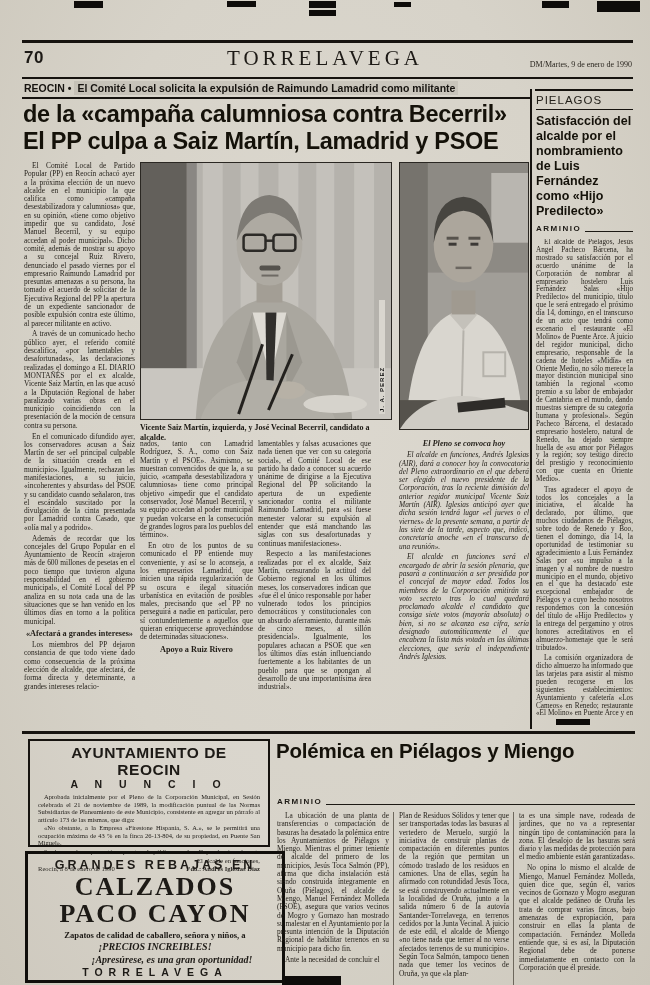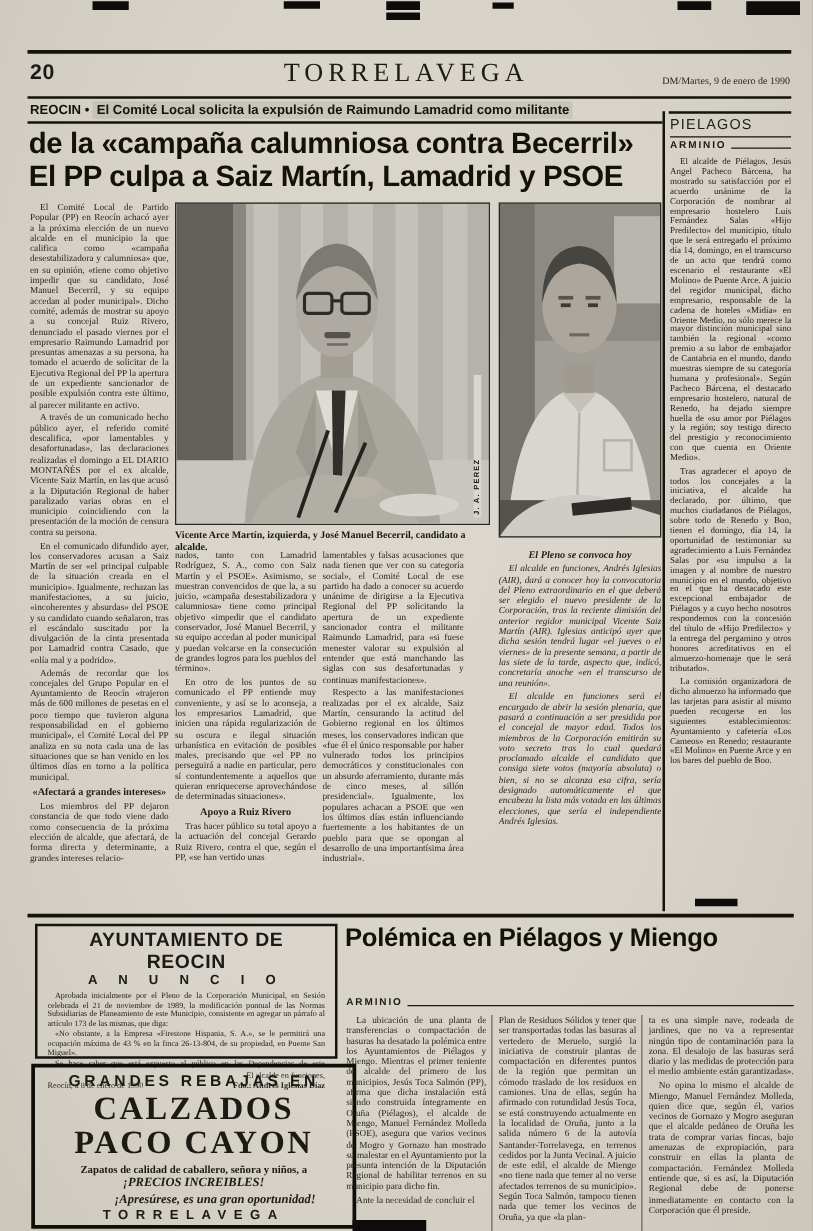--- a/index.html
+++ b/index.html
@@ -68,21 +68,21 @@
   <div class="abs mark" style="left:309px;top:10px;width:27px;height:6px;"></div>
   <div class="abs mark" style="left:394px;top:2px;width:17px;height:5px;"></div>
   <div class="abs mark" style="left:542px;top:1px;width:27px;height:7px;"></div>
   <div class="abs mark" style="left:597px;top:1px;width:43px;height:11px;"></div>
   <div class="abs mark" style="left:282px;top:976px;width:59px;height:9px;"></div>
   <div class="abs mark" style="left:556px;top:719px;width:34px;height:6px;"></div>
 
   <div class="abs rule" style="left:22px;top:40px;width:611px;height:3px;"></div>
   <div class="abs rule" style="left:22px;top:77px;width:611px;height:1.5px;"></div>
 
-  <div class="abs pageno" style="left:24px;top:49px;">20</div>
+  <div class="abs pageno" style="left:24px;top:49px;">70</div>
   <div class="abs masthead" style="left:0;top:46px;">TORRELAVEGA</div>
   <div class="abs edition" style="right:18px;top:60px;width:180px;">DM/Martes, 9 de enero de 1990</div>
 
   <div class="abs kicker" style="left:24px;top:82px;">
     <span>REOCIN</span>
     <span>•</span>
     <span class="band">El Comité Local solicita la expulsión de Raimundo Lamadrid como militante</span>
   </div>
   <div class="abs rule" style="left:22px;top:97px;width:508px;height:2px;"></div>
 
@@ -96,21 +96,20 @@
       <p>A través de un comunicado hecho público ayer, el referido comité descalifica, «por lamentables y desafortunadas», las declaraciones realizadas el domingo a EL DIARIO MONTAÑÉS por el ex alcalde, Vicente Saiz Martín, en las que acusó a la Diputación Regional de haber paralizado varias obras en el municipio coincidiendo con la presentación de la moción de censura contra su persona.</p>
       <p>En el comunicado difundido ayer, los conservadores acusan a Saiz Martín de ser «el principal culpable de la situación creada en el municipio». Igualmente, rechazan las manifestaciones, a su juicio, «incoherentes y absurdas» del PSOE y su candidato cuando señalaron, tras el escándalo suscitado por la divulgación de la cinta presentada por Lamadrid contra Casado, que «olía mal y a podrido».</p>
       <p>Además de recordar que los concejales del Grupo Popular en el Ayuntamiento de Reocín «trajeron más de 600 millones de pesetas en el poco tiempo que tuvieron alguna responsabilidad en el gobierno municipal», el Comité Local del PP analiza en su nota cada una de las situaciones que se han venido en los últimos días en torno a la política municipal.</p>
       <p class="subhead">«Afectará a grandes intereses»</p>
       <p>Los miembros del PP dejaron constancia de que todo viene dado como consecuencia de la próxima elección de alcalde, que afectará, de forma directa y determinante, a grandes intereses relacio-</p>
     </div>
   <div class="abs col" style="left:140px;top:440px;width:113px;height:291px;">
       <p class="cont">nados, tanto con Lamadrid Rodríguez, S. A., como con Saiz Martín y el PSOE». Asimismo, se muestran convencidos de que la, a su juicio, «campaña desestabilizadora y calumniosa» tiene como principal objetivo «impedir que el candidato conservador, José Manuel Becerril, y su equipo accedan al poder municipal y puedan volcarse en la consecución de grandes logros para los pueblos del término».</p>
       <p>En otro de los puntos de su comunicado el PP entiende muy conveniente, y así se lo aconseja, a los empresarios Lamadrid, que inicien una rápida regularización de su oscura e ilegal situación urbanística en evitación de posibles males, precisando que «el PP no perseguirá a nadie en particular, pero sí contundentemente a aquellos que quieran enriquecerse aprovechándose de determinadas situaciones».</p>
       <p class="subhead">Apoyo a Ruiz Rivero</p>
-      <p>Tras hacer público su total apoyo a la actuación del concejal Gerardo Ruiz Rivero, contra el que, según el PP, «se han vertido unas</p>
     </div>
   <div class="abs col" style="left:258px;top:440px;width:113px;height:291px;">
       <p class="cont">lamentables y falsas acusaciones que nada tienen que ver con su categoría social», el Comité Local de ese partido ha dado a conocer su acuerdo unánime de dirigirse a la Ejecutiva Regional del PP solicitando la apertura de un expediente sancionador contra el militante Raimundo Lamadrid, para «si fuese menester valorar su expulsión al entender que está manchando las siglas con sus desafortunadas y continuas manifestaciones».</p>
       <p>Respecto a las manifestaciones realizadas por el ex alcalde, Saiz Martín, censurando la actitud del Gobierno regional en los últimos meses, los conservadores indican que «fue él el único responsable por haber vulnerado todos los principios democráticos y constitucionales con un absurdo aferramiento, durante más de cinco meses, al sillón presidencial». Igualmente, los populares achacan a PSOE que «en los últimos días están influenciando fuertemente a los habitantes de un pueblo para que se opongan al desarrollo de una importantísima área industrial».</p>
     </div>
   <div class="abs col" style="left:399px;top:436px;width:130px;height:295px;font-style:italic;">
       <p class="subhead">El Pleno se convoca hoy</p>
       <p>El alcalde en funciones, Andrés Iglesias (AIR), dará a conocer hoy la convocatoria del Pleno extraordinario en el que deberá ser elegido el nuevo presidente de la Corporación, tras la reciente dimisión del anterior regidor municipal Vicente Saiz Martín (AIR). Iglesias anticipó ayer que dicha sesión tendrá lugar «el jueves o el viernes» de la presente semana, a partir de las siete de la tarde, aspecto que, indicó, concretaría anoche «en el transcurso de una reunión».</p>
       <p>El alcalde en funciones será el encargado de abrir la sesión plenaria, que pasará a continuación a ser presidida por el concejal de mayor edad. Todos los miembros de la Corporación emitirán su voto secreto tras lo cual quedará proclamado alcalde el candidato que consiga siete votos (mayoría absoluta) o bien, si no se alcanza esa cifra, sería designado automáticamente el que encabeza la lista más votada en las últimas elecciones, que sería el independiente Andrés Iglesias.</p>
     </div>
@@ -169,28 +168,29 @@
       <rect x="69" y="74" width="12" height="3" fill="#57534d"></rect>
       <rect x="49" y="80" width="8" height="3" fill="#3c3936"></rect>
       <rect x="71" y="80" width="8" height="3" fill="#3c3936"></rect>
       <rect x="56" y="104" width="16" height="2.5" fill="#6b6660"></rect>
       <rect y="238" width="129" height="29" fill="#55524c"></rect>
       <path d="M0,267 C20,235 60,228 90,238 L129,250 L129,267 Z" fill="#cfccc5"></path>
       <rect x="58" y="238" width="48" height="10" fill="#2e2c29" transform="rotate(-6 82 243)"></rect>
     </svg>
   </div>
 
-  <div class="abs caption" style="left:140px;top:423px;width:252px;">Vicente Arce Martín, izquierda, y José Manuel Becerril, candidato a alcalde.</div>
+  <div class="abs caption" style="left:140px;top:423px;width:252px;">Vicente Saiz Martín, izquierda, y José Vecinal Becerril, candidato a alcalde.</div>
 
   <div class="abs rule" style="left:530px;top:89px;width:1.5px;height:640px;"></div>
   <div class="abs rule" style="left:535px;top:89px;width:98px;height:2px;"></div>
 
   <div class="abs" style="left:536px;top:93px;width:97px;height:624px;overflow:hidden;">
     <div class="sb-label">PIELAGOS</div>
     <div class="rule" style="width:97px;height:1px;margin:2px 0 1px;"></div>
+    <div class="sb-head">Satisfacción del alcalde por el nombramiento de Luis Fernández como «Hijo Predilecto»</div>
     <div class="byline-row" style="margin-bottom:5px;">
       <span class="byline">ARMINIO</span>
       <span class="tail"></span>
     </div>
     <div class="col sb-body" style="width:97px;">
         <p>El alcalde de Piélagos, Jesús Angel Pacheco Bárcena, ha mostrado su satisfacción por el acuerdo unánime de la Corporación de nombrar al empresario hostelero Luis Fernández Salas «Hijo Predilecto» del municipio, título que le será entregado el próximo día 14, domingo, en el transcurso de un acto que tendrá como escenario el restaurante «El Molino» de Puente Arce. A juicio del regidor municipal, dicho empresario, responsable de la cadena de hoteles «Midía» en Oriente Medio, no sólo merece la mayor distinción municipal sino también la regional «como premio a su labor de embajador de Cantabria en el mundo, dando muestras siempre de su categoría humana y profesional». Según Pacheco Bárcena, el destacado empresario hostelero, natural de Renedo, ha dejado siempre huella de «su amor por Piélagos y la región; soy testigo directo del prestigio y reconocimiento con que cuenta en Oriente Medio».</p>
         <p>Tras agradecer el apoyo de todos los concejales a la iniciativa, el alcalde ha declarado, por último, que muchos ciudadanos de Piélagos, sobre todo de Renedo y Boo, tienen el domingo, día 14, la oportunidad de testimoniar su agradecimiento a Luis Fernández Salas por «su impulso a la imagen y al nombre de nuestro municipio en el mundo, objetivo en el que ha destacado este excepcional embajador de Piélagos y a cuyo hecho nosotros respondemos con la concesión del título de «Hijo Predilecto» y la entrega del pergamino y otros honores acreditativos en el almuerzo-homenaje que le será tributado».</p>
         <p>La comisión organizadora de dicho almuerzo ha informado que las tarjetas para asistir al mismo pueden recogerse en los siguientes establecimientos: Ayuntamiento y cafetería «Los Cameos» en Renedo; restaurante «El Molino» en Puente Arce y en los bares del pueblo de Boo.</p>
       </div>
   </div>

